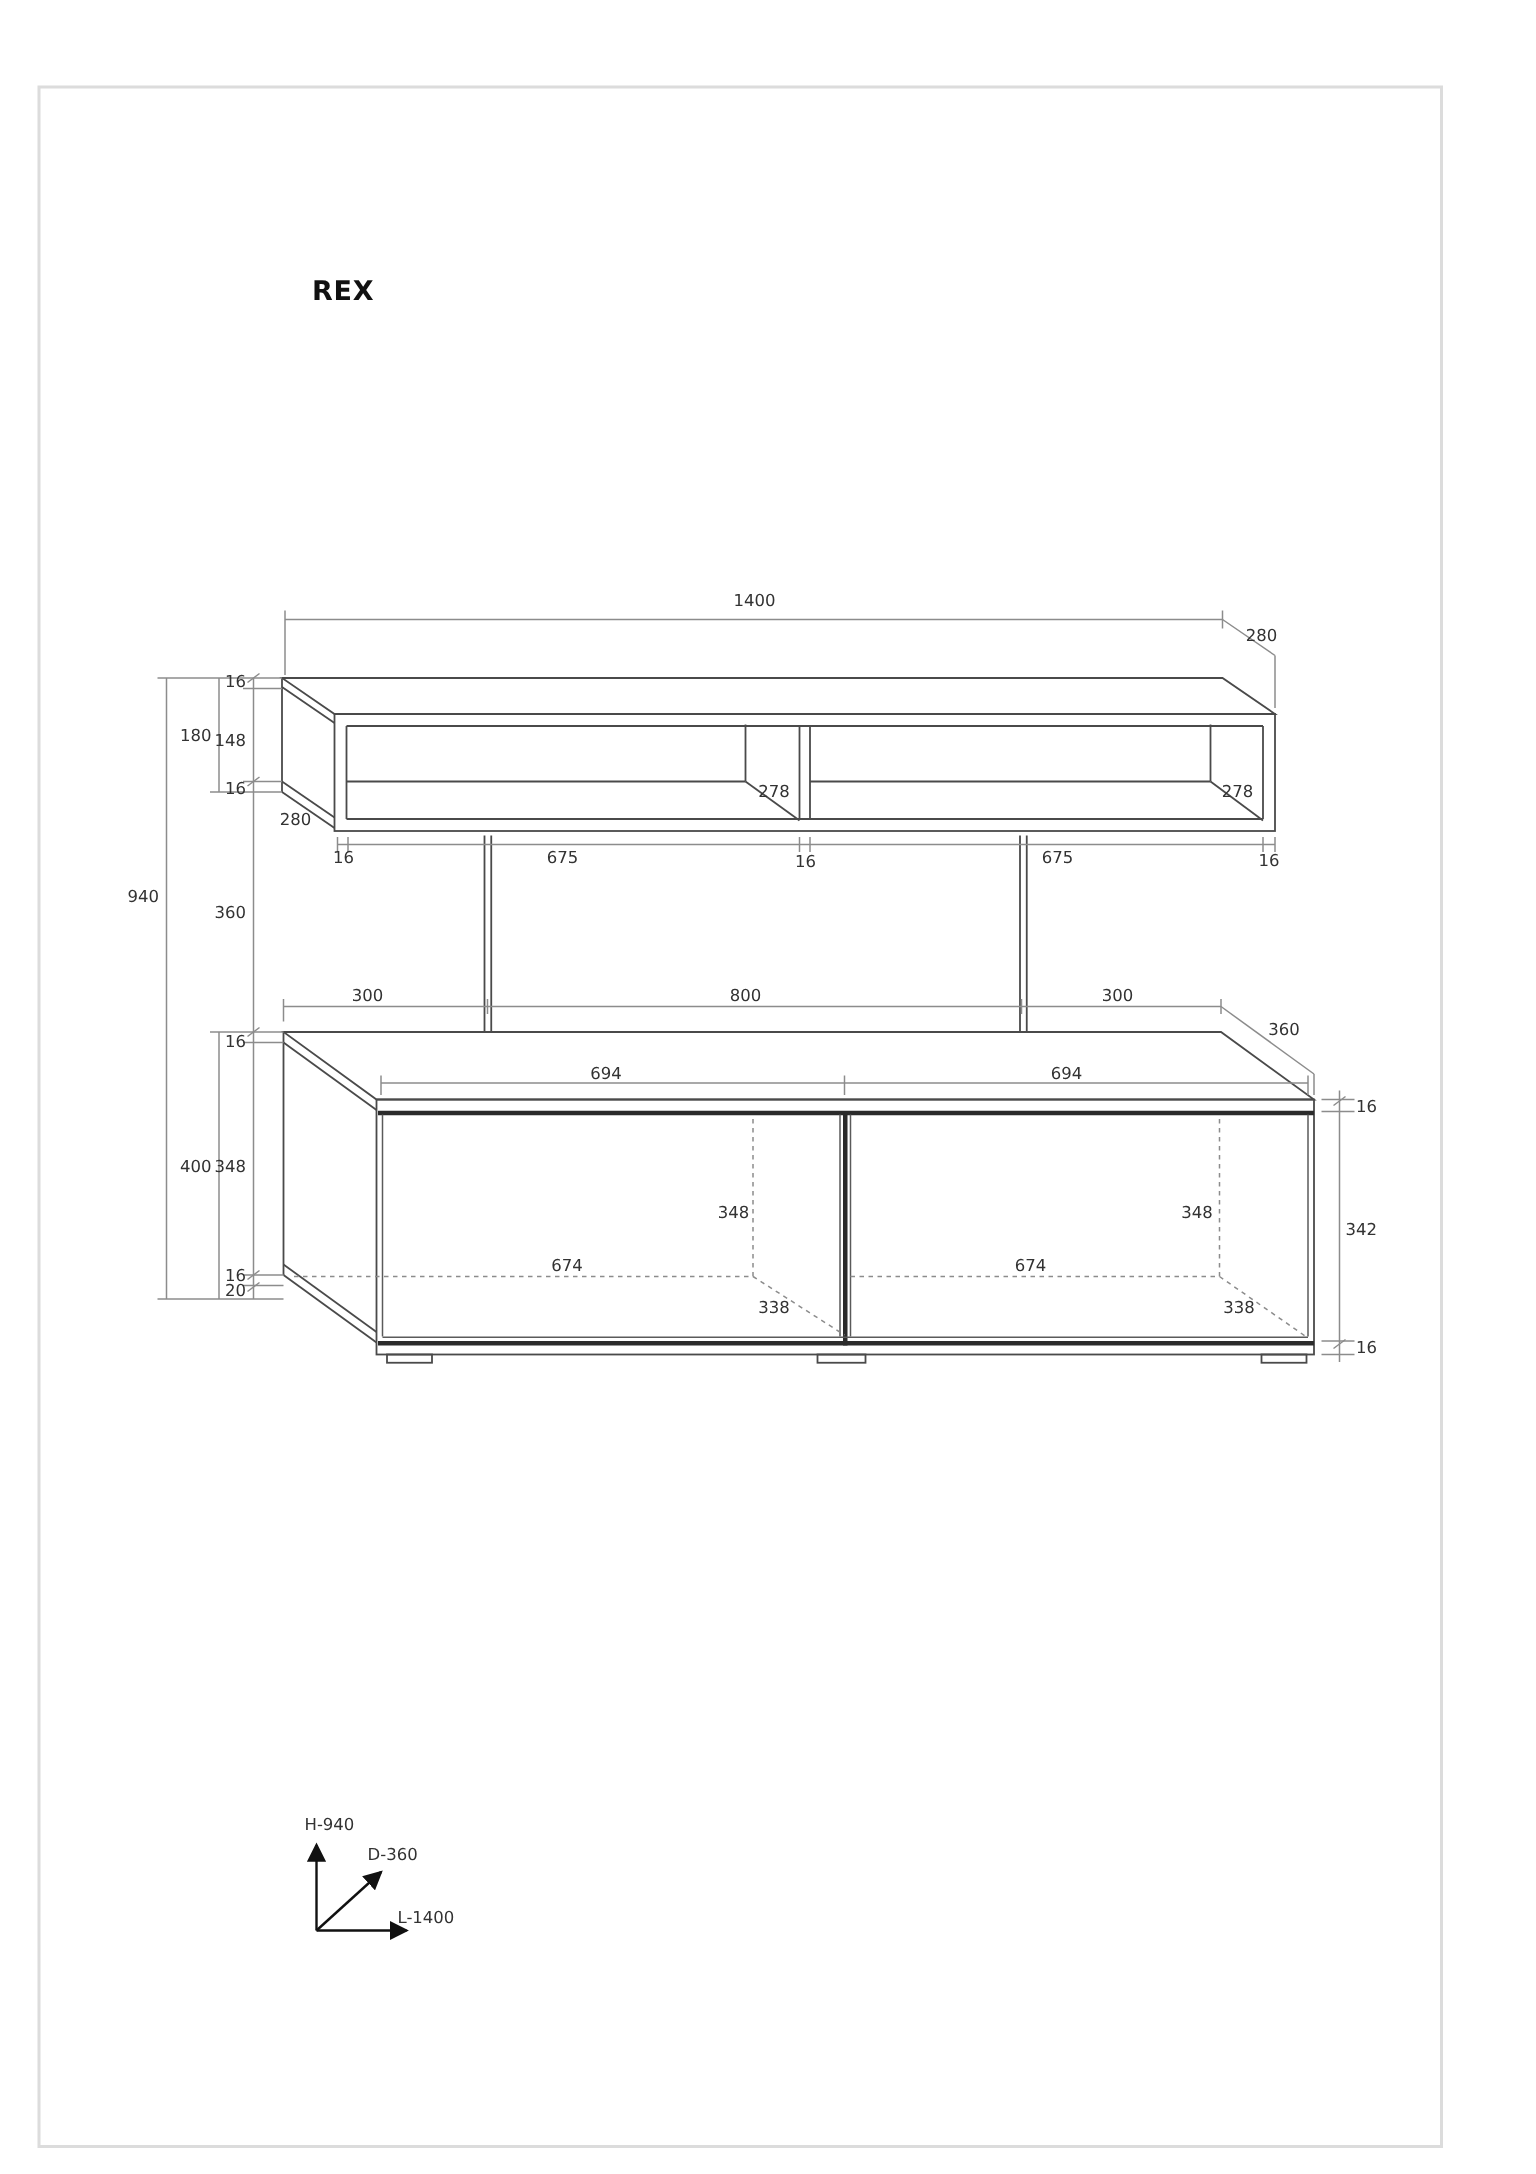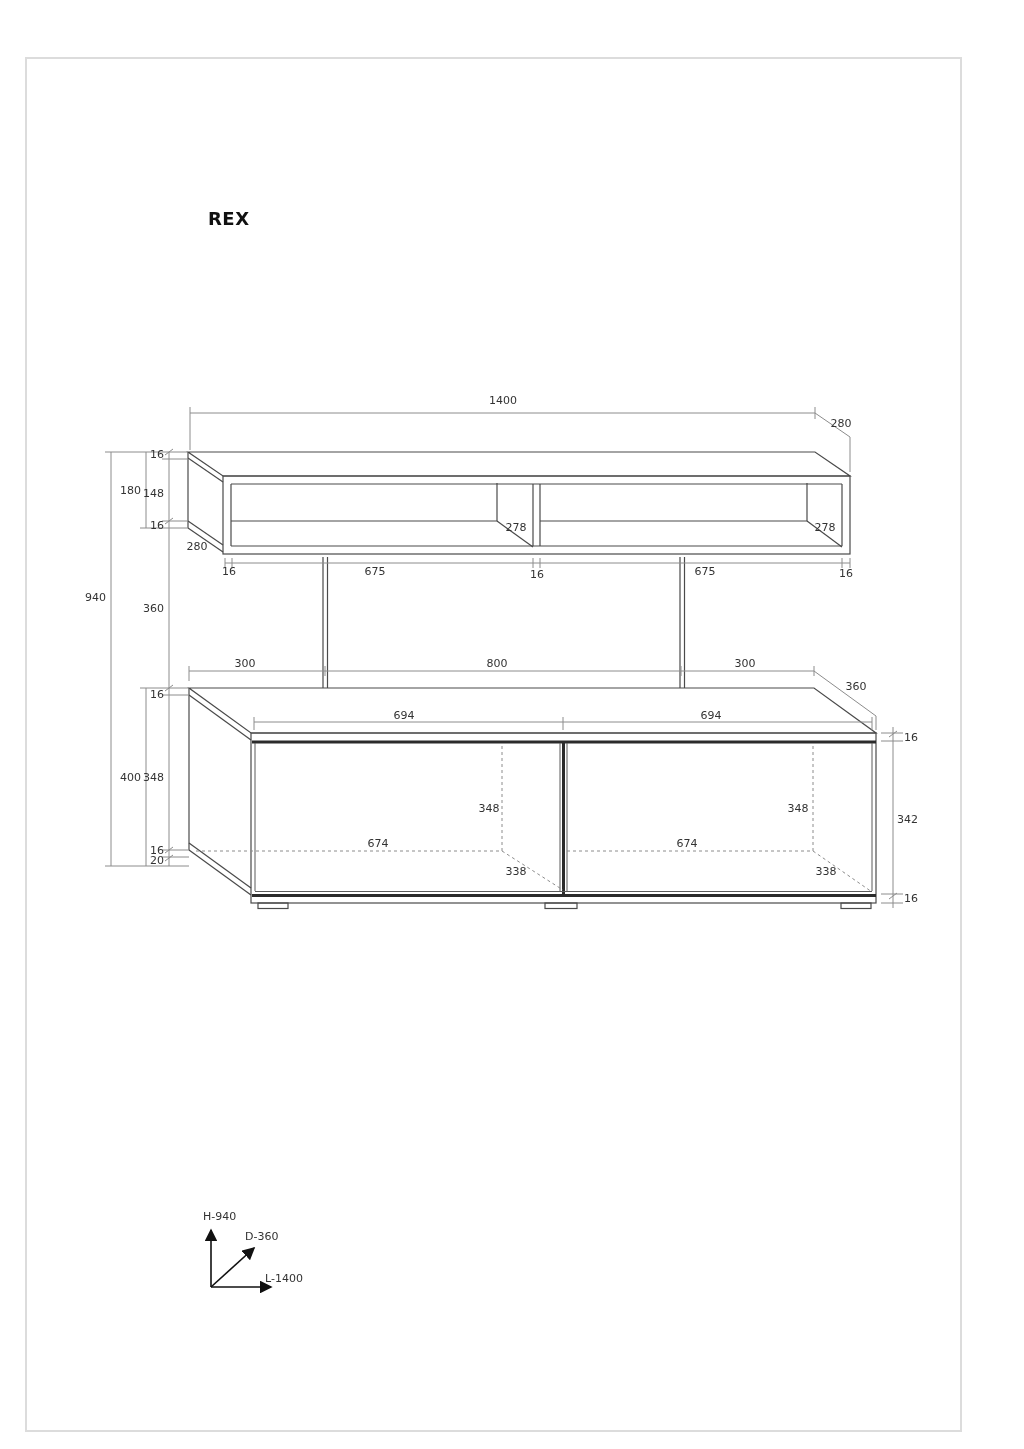--- a/index.html
+++ b/index.html
@@ -1,21 +1,21 @@
 <!DOCTYPE html>
 <html><head>
 <meta charset="utf-8">
 <style>
   html,body{margin:0;padding:0;background:#ffffff;}
   .page{position:relative;width:1024px;height:1449px;background:#ffffff;overflow:hidden;
         font-family:"DejaVu Sans", sans-serif;}
   .sheet-border{position:absolute;left:25px;top:57px;width:933px;height:1371px;
         border:2px solid #dcdcdc;}
   .title{position:absolute;left:208px;top:184px;font-size:18px;font-weight:bold;
-        color:#111;letter-spacing:.5px;font-family:"DejaVu Sans", sans-serif;margin-top:24px;}
+        color:#111;letter-spacing:.5px;font-family:"DejaVu Sans", sans-serif;}
   svg{position:absolute;left:0;top:0;}
   svg text{font-family:"DejaVu Sans", sans-serif;font-size:11px;fill:#333;}
   .outline{stroke:#4a4a4a;stroke-width:1.2;fill:none;}
   .thick{stroke:#2b2b2b;stroke-width:3;fill:none;}
   .thin{stroke:#5a5a5a;stroke-width:1;fill:none;}
   .dim{stroke:#8c8c8c;stroke-width:1;fill:none;}
   .dashed{stroke:#8c8c8c;stroke-width:1;fill:none;stroke-dasharray:3,3;}
   .axis{stroke:#111;stroke-width:1.6;fill:none;}
 </style>
 </head>

